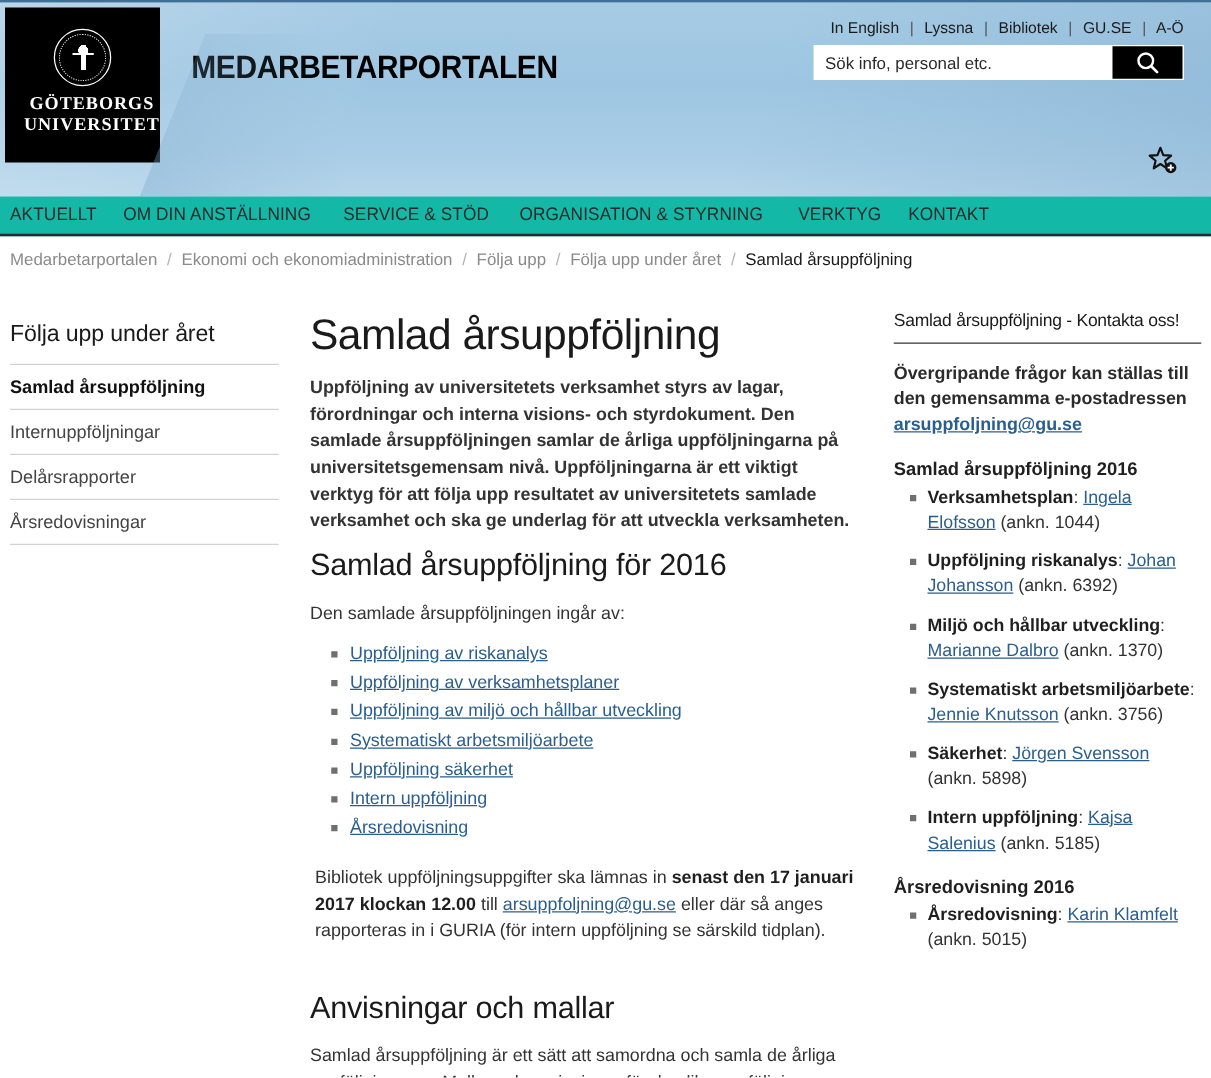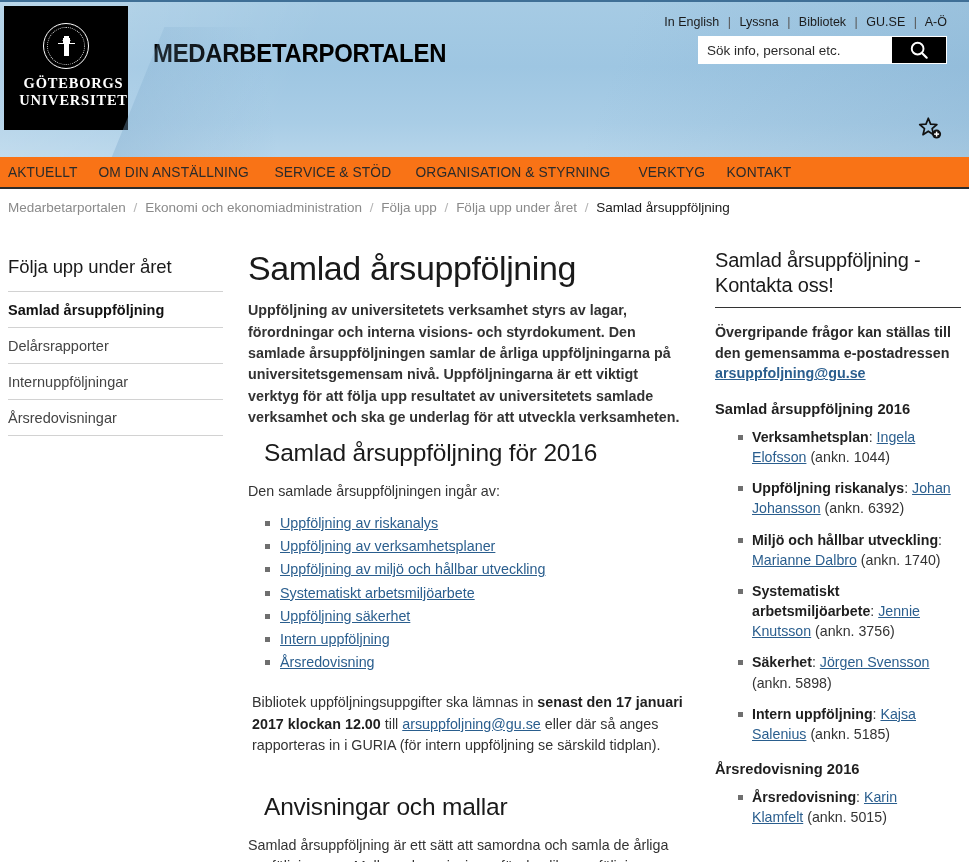--- a/index.html
+++ b/index.html
@@ -117,21 +117,21 @@
   .toplinks .sep {
     color: #555;
     margin: 0 5px;
   }
 
   .searchbox {
     position: absolute;
     right: 22px;
     top: 34px;
     display: flex;
-    width: 249px;
+    width: 296px;
     height: 28px;
     border: 1px solid #ffffff;
     background: #ffffff;
   }
   .searchbox input {
     flex: 1;
     border: 0;
     outline: none;
     padding: 0 8px;
     font-family: "Liberation Sans", sans-serif;
@@ -160,21 +160,21 @@
     cursor: pointer;
   }
 
   
   .mainnav {
     height: 32px;
     border-bottom: 2px solid #2b2b2b;
     display: flex;
     align-items: center;
     padding: 0 8px;
-    background: #f97316;
+    background: #14b8a6;
   }
   .mainnav a {
     font-size: 14.5px;
     color: #2b2b2b;
     text-decoration: none;
     letter-spacing: 0.1px;
     padding: 0 9px;
     white-space: nowrap;
     transform: scaleX(0.95);
     transform-origin: left center;
@@ -237,21 +237,21 @@
     line-height: 1.12;
   }
   .lead {
     margin: 0 0 28px 0;
     font-size: 14.7px;
     font-weight: bold;
     line-height: 1.43;
     color: #2b2b2b;
   }
   .main h2 {
-    margin: 0 0 14px 16px;
+    margin: 0 0 14px 0;
     font-size: 24.5px;
     font-weight: normal;
     color: #1a1a1a;
     letter-spacing: -0.2px;
   }
   .main p {
     margin: 0 0 10px 0;
     font-size: 14.3px;
     line-height: 1.5;
     color: #333333;
@@ -282,42 +282,42 @@
 
   
   .rightcol {
     width: 246px;
     flex: 0 0 246px;
     padding-top: 23px;
   }
   .rightcol h3.boxtitle {
     margin: 0 0 0 0;
     padding-bottom: 8px;
-    font-size: 20px;
+    font-size: 14px;
     font-weight: normal;
     line-height: 1.27;
     color: #1a1a1a;
     border-bottom: 1.5px solid #333333;
     letter-spacing: -0.2px;
   }
   .rightcol p.boxlead {
     margin: 14px 0 0 0;
     font-size: 14.3px;
     font-weight: bold;
     line-height: 1.45;
     color: #2b2b2b;
   }
   .rightcol h4 {
     margin: 17px 0 4px 0;
     font-size: 14.7px;
     font-weight: bold;
     color: #1f1f1f;
   }
   .rightcol ul.contacts {
-    margin: 10px;
+    margin: 0;
     padding-left: 27px;
     list-style: none;
   }
   .rightcol ul.contacts li {
     position: relative;
     font-size: 14.2px;
     line-height: 1.42;
     color: #333333;
     margin-bottom: 11px;
   }
@@ -398,22 +398,22 @@
   <a>Följa upp under året</a>
   <span class="crumb-sep">/</span>
   <span class="current">Samlad årsuppföljning</span>
 </div>
 
 <div class="layout">
 
   <aside class="leftnav">
     <h2>Följa upp under året</h2>
     <a class="active">Samlad årsuppföljning</a>
+    <a>Internuppföljningar</a>
     <a>Delårsrapporter</a>
-    <a>Internuppföljningar</a>
     <a>Årsredovisningar</a>
   </aside>
 
   <main class="main">
     <h1>Samlad årsuppföljning</h1>
     <p class="lead">Uppföljning av universitetets verksamhet styrs av lagar, förordningar och interna visions- och styrdokument. Den samlade årsuppföljningen samlar de årliga uppföljningarna på universitetsgemensam nivå. Uppföljningarna är ett viktigt verktyg för att följa upp resultatet av universitetets samlade verksamhet och ska ge underlag för att utveckla verksamheten.</p>
 
     <h2>Samlad årsuppföljning för 2016</h2>
     <p>Den samlade årsuppföljningen ingår av:</p>
 
@@ -437,21 +437,21 @@
 
   <aside class="rightcol">
     <h3 class="boxtitle">Samlad årsuppföljning - Kontakta oss!</h3>
 
     <p class="boxlead"><span>Övergripande frågor kan ställas till den gemensamma e-postadressen </span><a class="ilink">arsuppfoljning@gu.se</a></p>
 
     <h4>Samlad årsuppföljning 2016</h4>
     <ul class="contacts">
       <li><span class="role">Verksamhetsplan</span>: <a class="ilink">Ingela Elofsson</a> <span>(ankn. 1044)</span></li>
       <li><span class="role">Uppföljning riskanalys</span>: <a class="ilink">Johan Johansson</a> <span>(ankn. 6392)</span></li>
-      <li><span class="role">Miljö och hållbar utveckling</span>: <a class="ilink">Marianne Dalbro</a> <span>(ankn. 1740)</span></li>
+      <li><span class="role">Miljö och hållbar utveckling</span>: <a class="ilink">Marianne Dalbro</a> <span>(ankn. 1370)</span></li>
       <li><span class="role">Systematiskt arbetsmiljöarbete</span>: <a class="ilink">Jennie Knutsson</a> <span>(ankn. 3756)</span></li>
       <li><span class="role">Säkerhet</span>: <a class="ilink">Jörgen Svensson</a> <span>(ankn. 5898)</span></li>
       <li><span class="role">Intern uppföljning</span>: <a class="ilink">Kajsa Salenius</a> <span>(ankn. 5185)</span></li>
     </ul>
 
     <h4>Årsredovisning 2016</h4>
     <ul class="contacts">
       <li><span class="role">Årsredovisning</span>: <a class="ilink">Karin Klamfelt</a> <span>(ankn. 5015)</span></li>
     </ul>
   </aside>

